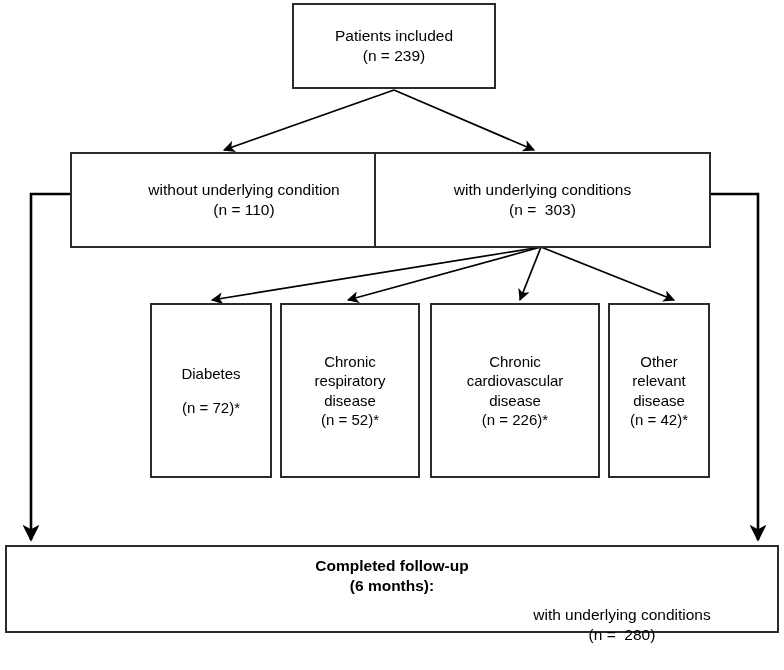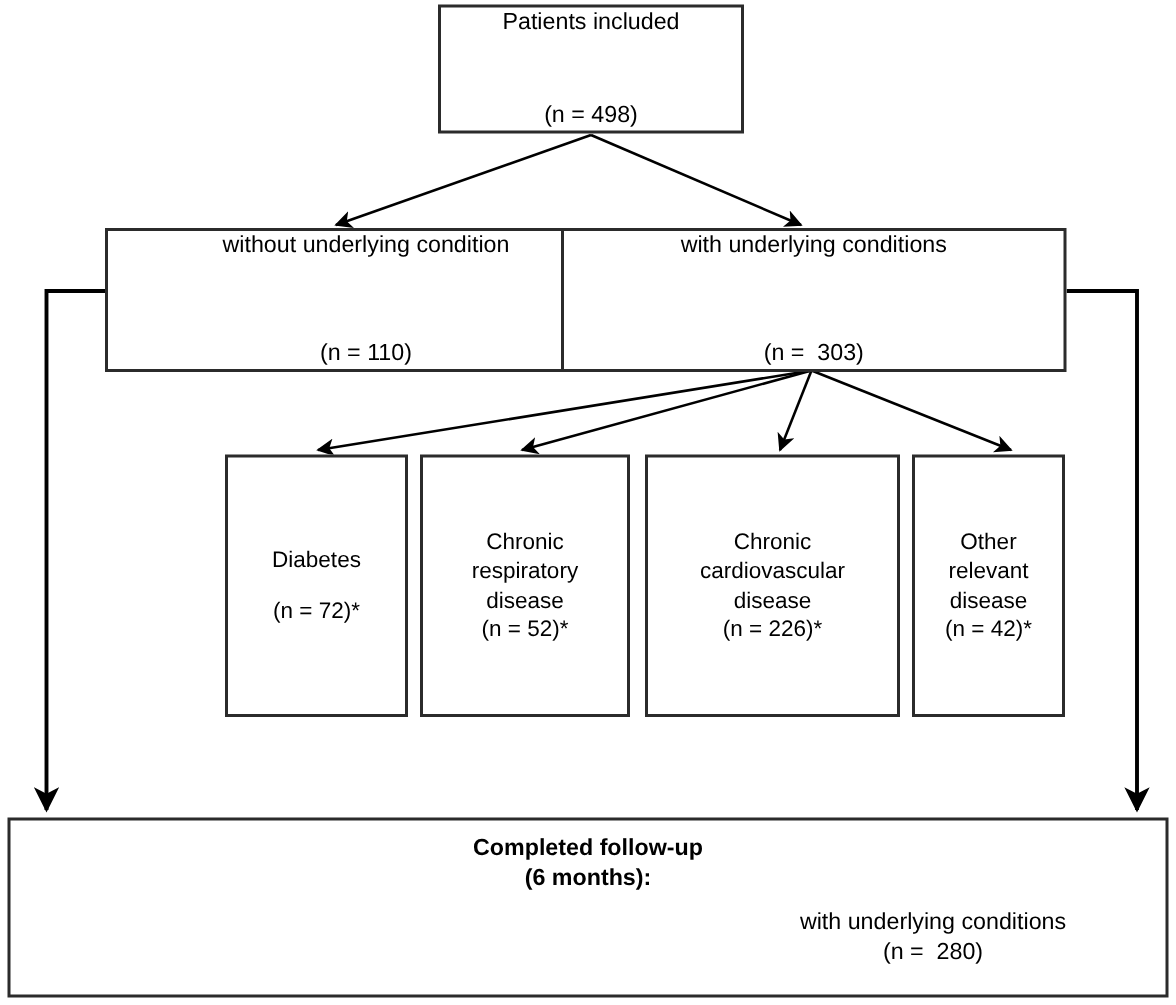--- a/index.html
+++ b/index.html
@@ -28,21 +28,21 @@
     pointer-events: none;
   }
   .node {
     position: absolute;
     box-sizing: border-box;
     border: 2px solid #2b2b2b;
     background: #ffffff;
     display: flex;
     flex-direction: column;
     align-items: center;
-    justify-content: space-between;
+    justify-content: center;
     text-align: center;
     line-height: 1.28;
   }
   .node .line {
     display: block;
     white-space: pre;
   }
 
   
   #node-root {
@@ -84,21 +84,21 @@
   .cond .gap {
     display: block;
     height: 0.95em;
   }
 
   
   #node-followup {
     left: 5px;
     top: 545px;
     width: 774px;
-    height: 120px;
+    height: 88px;
     display: block;
     padding: 0;
   }
   #node-followup .fu-title {
     text-align: center;
     font-weight: bold;
     font-size: 15.5px;
     line-height: 1.3;
     margin-top: 9px;
   }
@@ -155,21 +155,21 @@
       <path d="M 70 194 L 31 194 L 31 540" marker-end="url(#arrowv)"></path>
     </g>
 
     <g stroke="#000000" stroke-width="2.6" fill="none">
       <path d="M 711 194 L 758 194 L 758 540" marker-end="url(#arrowv)"></path>
     </g>
   </svg>
 
   <div class="node" id="node-root">
     <span class="line">Patients included</span>
-    <span class="line">(n = 498)</span>
+    <span class="line">(n = 239)</span>
   </div>
 
   <div class="node" id="node-without">
     <span class="line">without underlying condition</span>
     <span class="line">(n = 110)</span>
   </div>
 
   <div class="node" id="node-with">
     <span class="line">with underlying conditions</span>
     <span class="line">(n =  303)</span>

